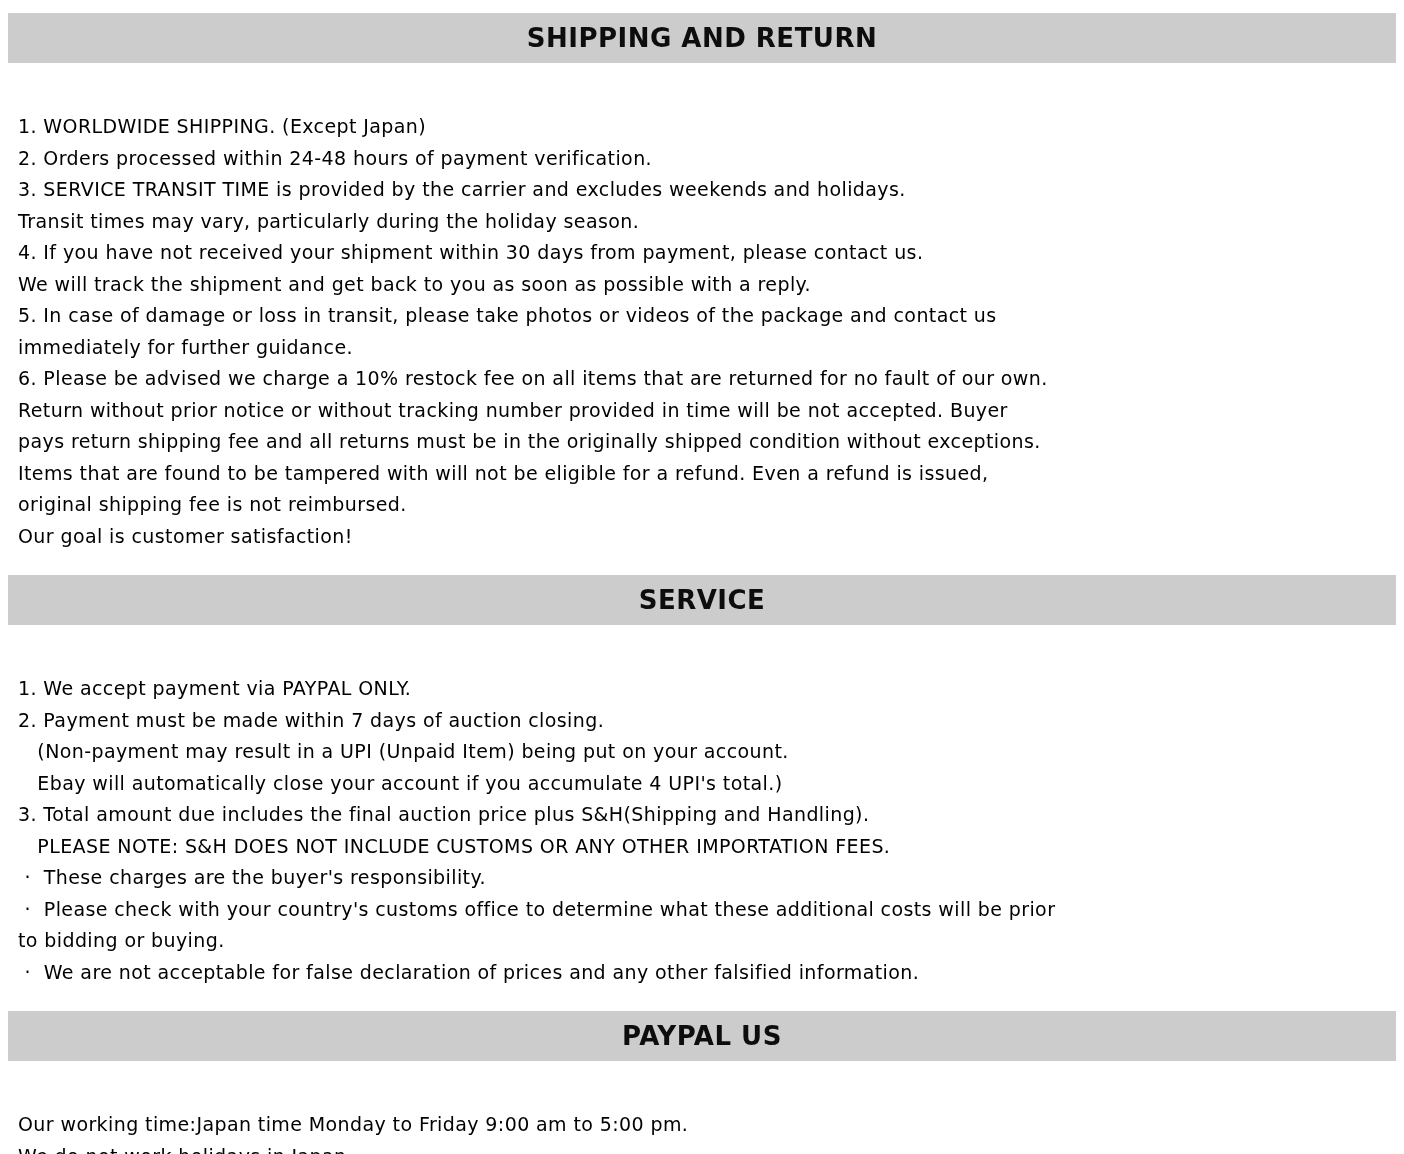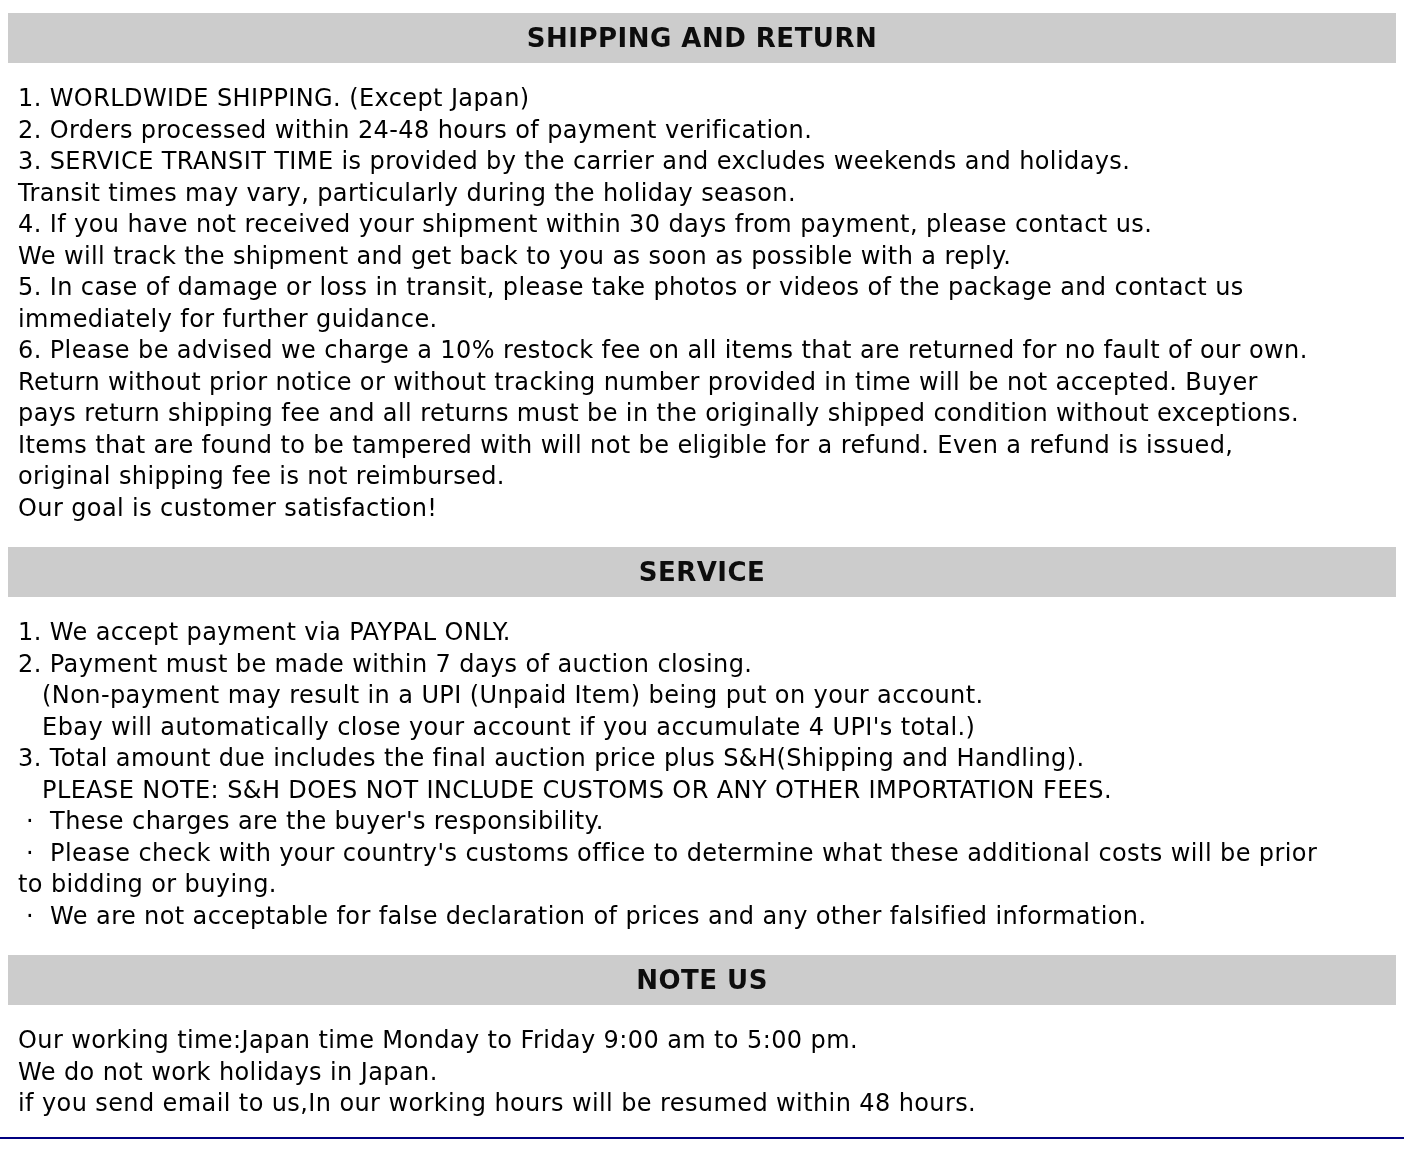--- a/index.html
+++ b/index.html
@@ -25,26 +25,27 @@
     align-items: center;
     justify-content: center;
   }
   .section-title {
     font-weight: bold;
     font-size: 26px;
     letter-spacing: 0.5px;
     color: #0d0d0d;
   }
   .section-body {
-    font-size: 24px;
+    font-size: 19px;
     line-height: 31.5px;
     letter-spacing: 0.4px;
     color: #000000;
     padding: 20px 4px 23px 10px;
     white-space: pre-wrap;
+    margin-top: 28px;
   }
   .section-body.last {
     padding-bottom: 17px;
   }
   .bottom-rule {
     width: 1404px;
     margin-left: -8px;
     border-top: 2px solid #000080;
     height: 0;
   }
@@ -85,21 +86,21 @@
 3. Total amount due includes the final auction price plus S&amp;H(Shipping and Handling).
    PLEASE NOTE: S&amp;H DOES NOT INCLUDE CUSTOMS OR ANY OTHER IMPORTATION FEES.
  ·  These charges are the buyer's responsibility.
  ·  Please check with your country's customs office to determine what these additional costs will be prior
 to bidding or buying.
  ·  We are not acceptable for false declaration of prices and any other falsified information.</div>
   </section>
 
   <section>
     <div class="section-header">
-      <span class="section-title">NOTE US</span>
+      <span class="section-title">PAYPAL US</span>
     </div>
     <div class="section-body last">Our working time:Japan time Monday to Friday 9:00 am to 5:00 pm.
 We do not work holidays in Japan.
 if you send email to us,In our working hours will be resumed within 48 hours.</div>
   </section>
 
   <div class="bottom-rule"></div>
 
 </div>
 

